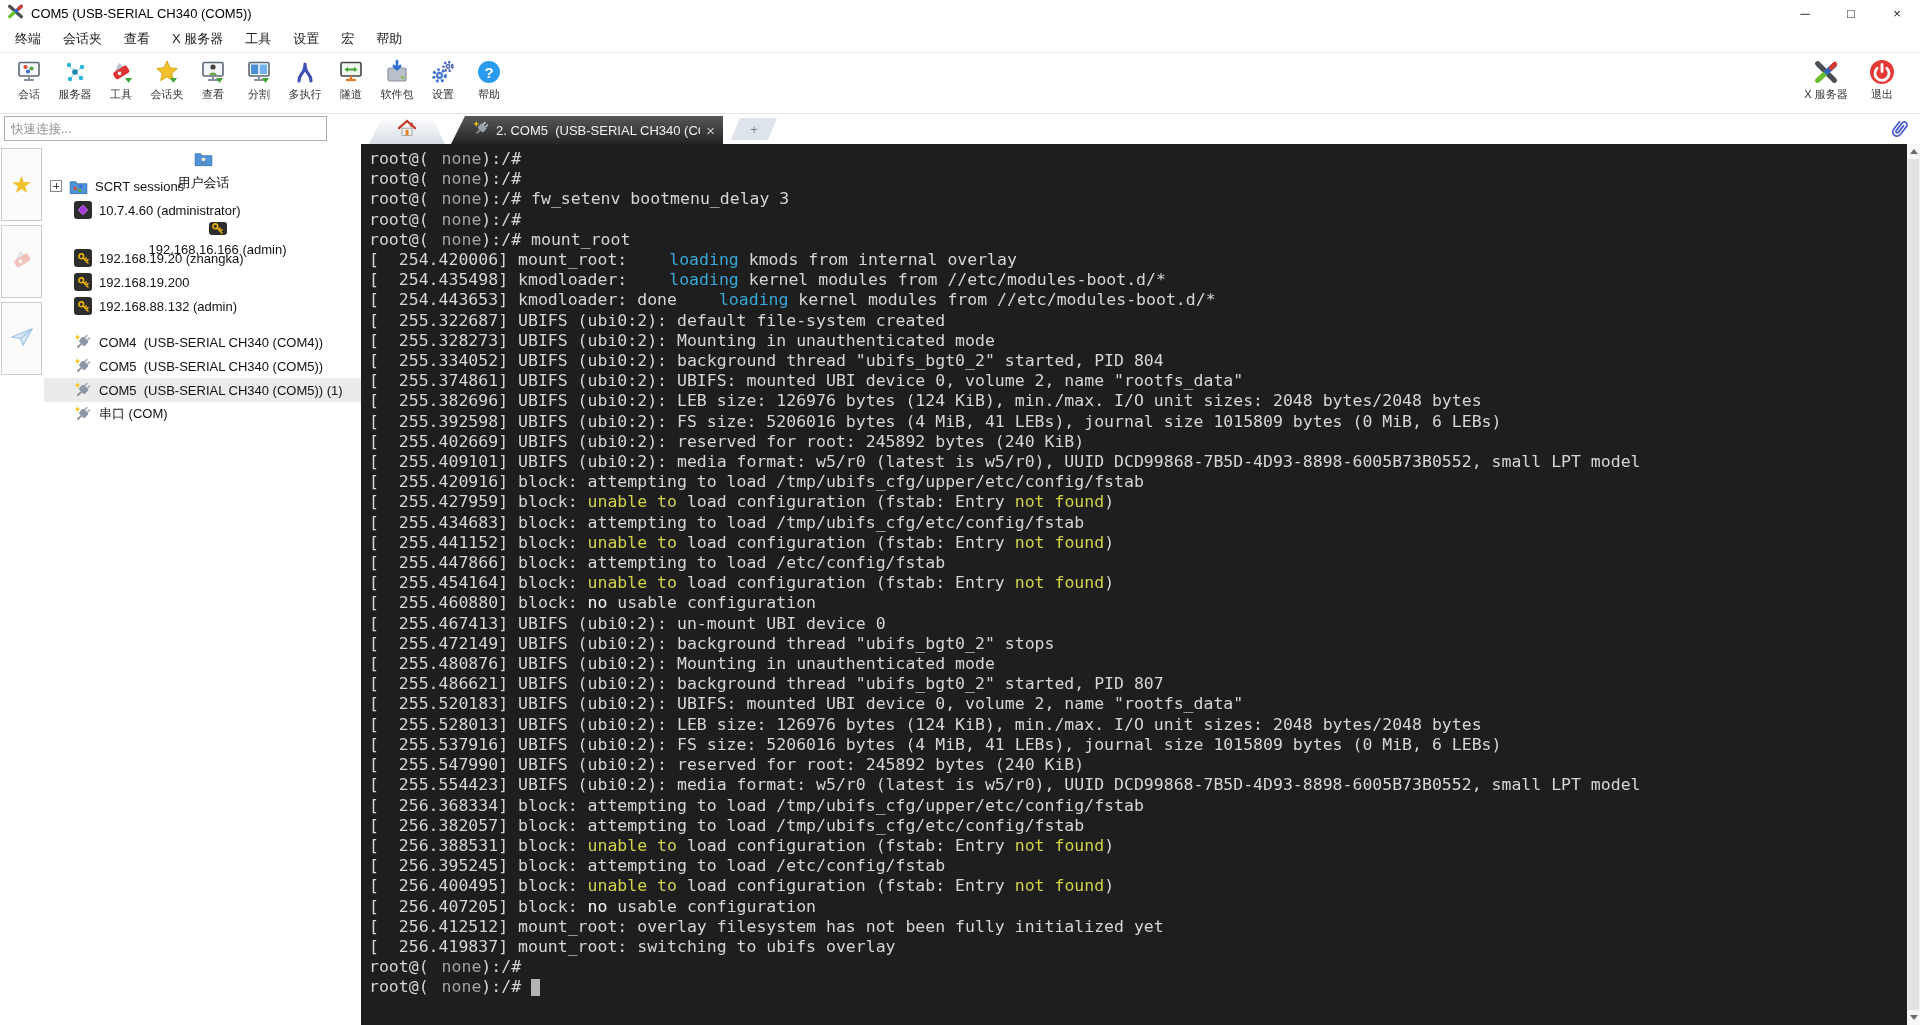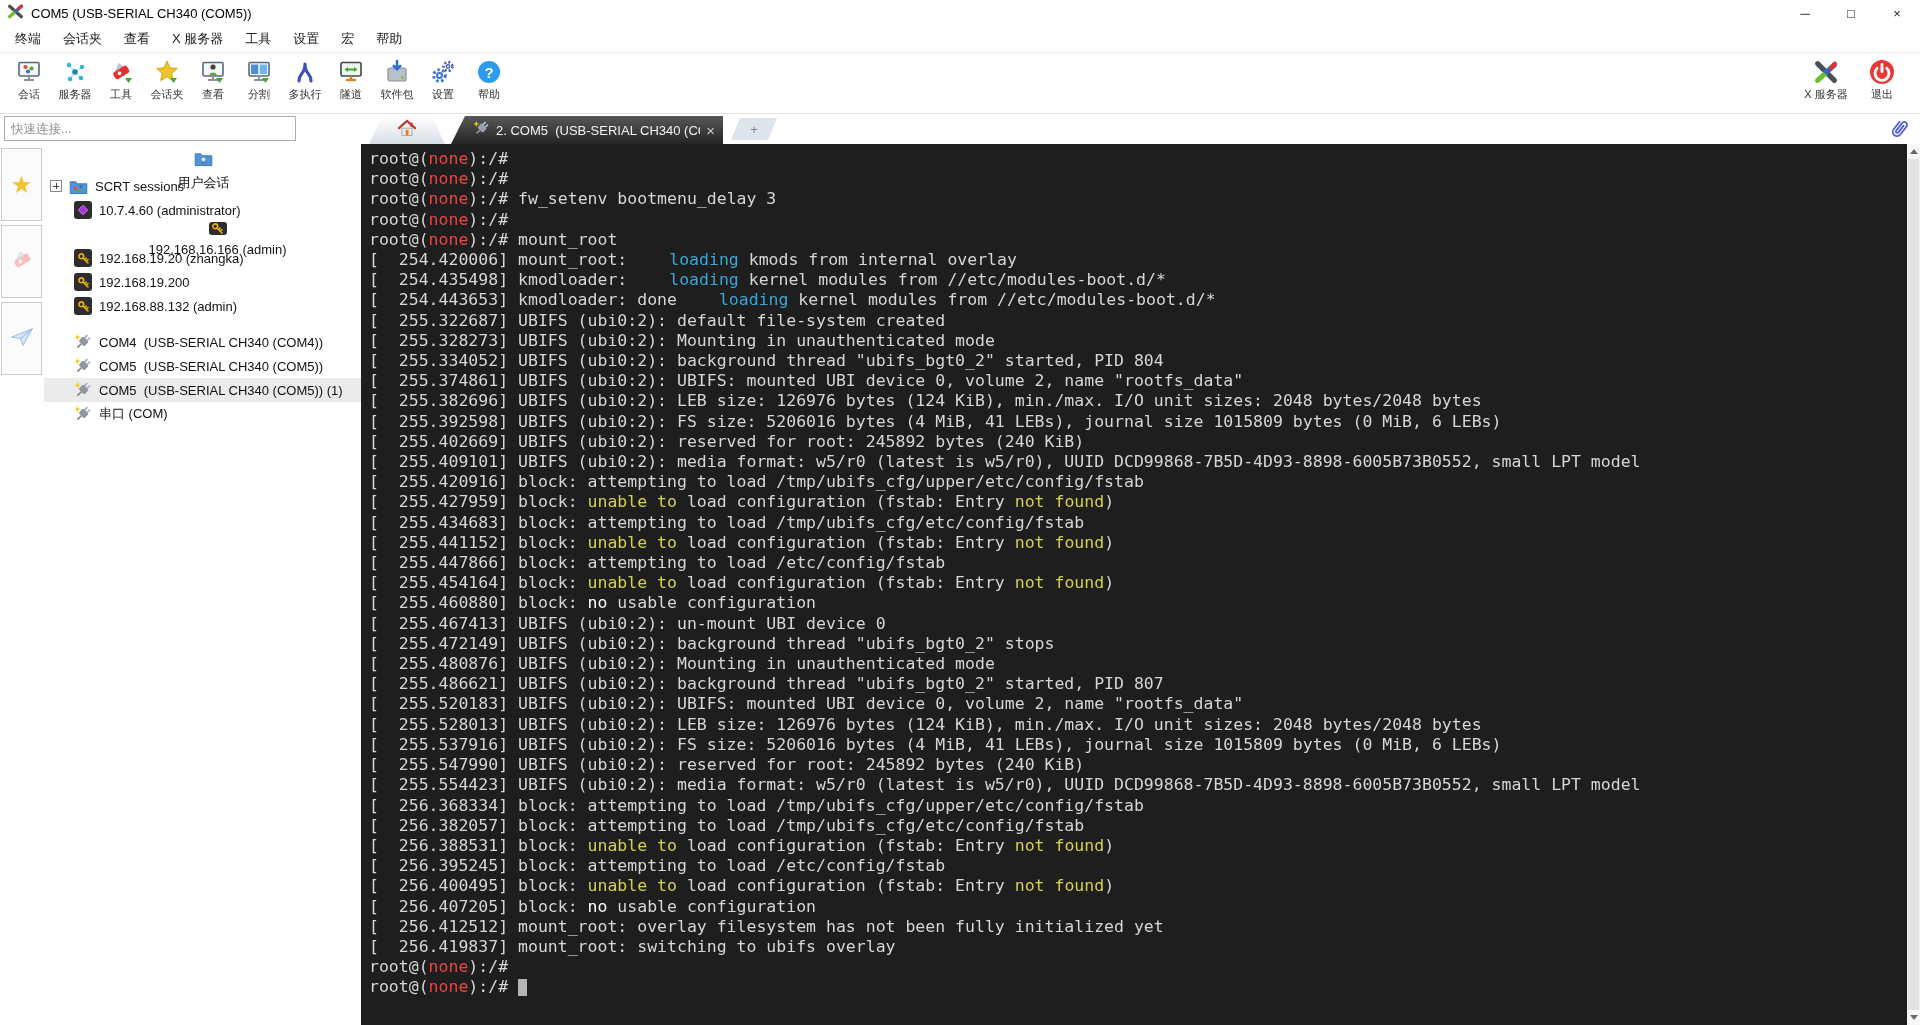--- a/index.html
+++ b/index.html
@@ -22,21 +22,21 @@
   .toolbar { height:62px; background:#fff; border-top:1px solid #ececec; border-bottom:1px solid #e4e4e4;
     display:flex; justify-content:space-between; }
   .tb-group { display:flex; align-items:flex-start; padding:2px 4px 0 6px; }
   .tb-item { width:46px; display:flex; flex-direction:column; align-items:center; padding-top:3px; }
   .tb-item.wide { width:56px; }
   .tb-icon { width:28px; height:28px; display:flex; align-items:center; justify-content:center; }
   .tb-label { font-size:11px; color:#333; margin-top:2px; text-align:center; line-height:12px; white-space:pre-wrap; }
 
   
   .tabrow { position:relative; height:30px; background:#fff; }
-  .quickconnect { position:absolute; left:4px; top:2px; width:292px; height:25px; border:1px solid #adadad;
+  .quickconnect { position:absolute; left:4px; top:2px; width:323px; height:25px; border:1px solid #adadad;
     font-size:12.5px; padding:0 6px; color:#333; font-family:"Liberation Sans",sans-serif; }
   .quickconnect::placeholder { color:#8f8f8f; }
   .tab-home { position:absolute; left:369px; top:3px; width:76px; height:27px;
     background:linear-gradient(#fefefe,#d8dee6); clip-path:polygon(0 100%,13px 0,63px 0,76px 100%);
     display:flex; align-items:center; justify-content:center; }
   .tab-active { position:absolute; left:451px; top:2px; width:272px; height:28px;
     background:linear-gradient(#585858,#242424); clip-path:polygon(0 100%,14px 0,100% 0,100% 100%);
     display:flex; align-items:center; gap:6px; padding:0 8px 0 22px; }
   .tab-active .tab-label { color:#f2f2f2; font-size:13px; white-space:pre; overflow:hidden; max-width:204px; }
   .tab-close { color:#c9c9c9; font-size:15px; margin-left:auto; line-height:1; }
@@ -60,21 +60,21 @@
   .expander { width:12px; height:12px; border:1px solid #898989; background:#fff; position:relative; flex:none; }
   .expander::before, .expander::after { content:""; position:absolute; background:#444; }
   .expander::before { left:2px; right:2px; top:5px; height:1px; }
   .expander::after { top:2px; bottom:2px; left:5px; width:1px; }
 
   
   .terminal { position:relative; flex:1; background:#1e1e1e; overflow:hidden; }
   .term-lines { padding:5px 14px 0 8px; }
   .term-line { font-family:"DejaVu Sans Mono", monospace; font-size:16.5px; line-height:20.2px;
     white-space:pre; color:#d6d6d6; }
-  .c-m { color:#ef4444; } .c-c { color:#38a8d8;margin-left:32px; } .c-y { color:#d2d24c; } .c-r { color:#ffffff; }
+  .c-m { color:#a3a3a3;margin-left:13px; } .c-c { color:#38a8d8;margin-left:32px; } .c-y { color:#d2d24c; } .c-r { color:#ffffff; }
   .cursor { display:inline-block; width:9px; height:17px; background:#b4b4b4; vertical-align:text-bottom; }
   .scrollbar { position:absolute; right:0; top:0; bottom:0; width:13px; background:#f1f1f1; }
   .sb-btn { height:15px; display:flex; align-items:center; justify-content:center; background:#f7f7f7; }
   .sb-up::after { content:""; border-left:4px solid transparent; border-right:4px solid transparent; border-bottom:5px solid #6a6a6a; }
   .sb-down { position:absolute; bottom:0; left:0; right:0; }
   .sb-down::after { content:""; border-left:4px solid transparent; border-right:4px solid transparent; border-top:5px solid #6a6a6a; }
   .sb-thumb { position:absolute; top:15px; bottom:15px; left:1px; right:1px; background:#e3e3e3; }
 </style>
 </head>
 <body>

